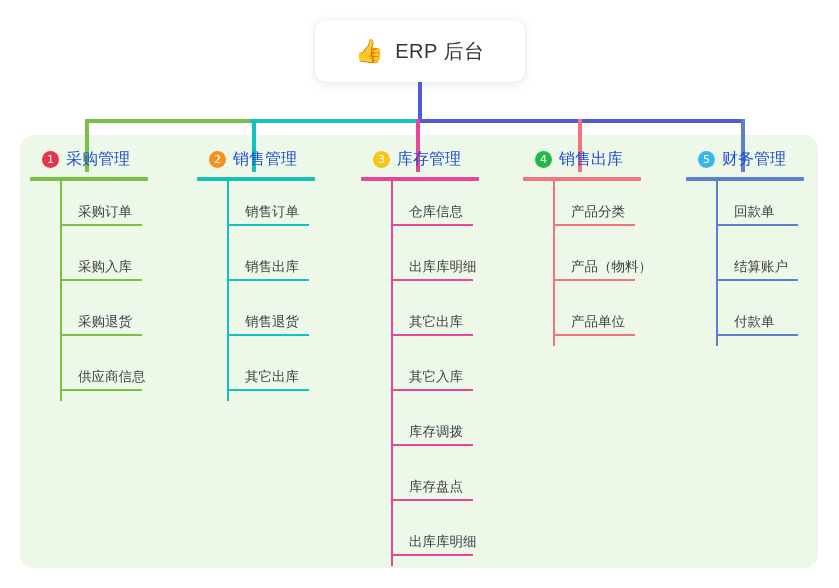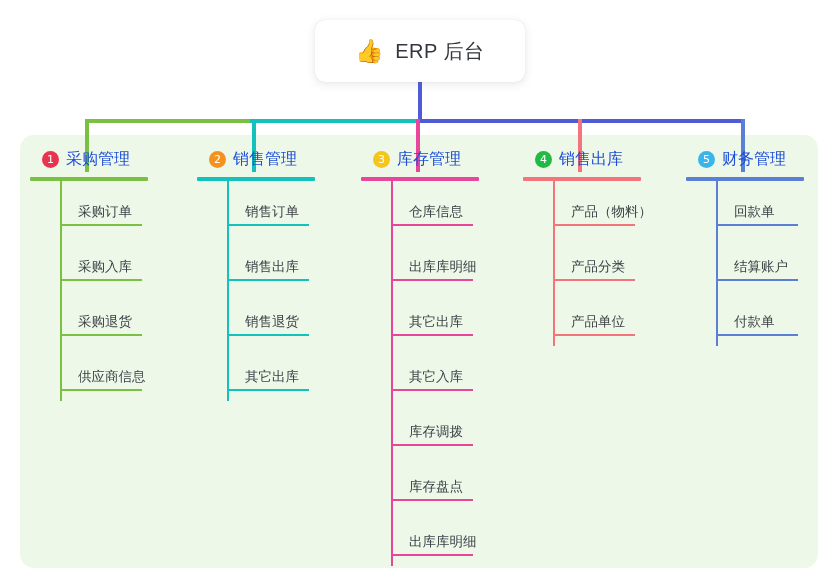--- a/index.html
+++ b/index.html
@@ -182,25 +182,25 @@
       </div>
       <div class="col" style="left: 523px; width: 150px;">
         <div class="col-head">
           <span class="badge" style="background: rgb(33, 186, 69);">4</span>
           <span class="col-name">销售出库</span>
         </div>
         <div class="head-rule" style="width: 118px; background: rgb(245, 115, 122);"></div>
         <div class="leaves" style="height: 165px;">
           <div class="spine" style="height: 165px; background: rgb(245, 115, 122);"></div>
           <div class="leaf">
+            <span class="leaf-label">产品分类</span>
+            <div class="leaf-rule" style="background: rgb(245, 115, 122);"></div>
+          </div>
+          <div class="leaf">
             <span class="leaf-label">产品（物料）</span>
-            <div class="leaf-rule" style="background: rgb(245, 115, 122);"></div>
-          </div>
-          <div class="leaf">
-            <span class="leaf-label">产品分类</span>
             <div class="leaf-rule" style="background: rgb(245, 115, 122);"></div>
           </div>
           <div class="leaf">
             <span class="leaf-label">产品单位</span>
             <div class="leaf-rule" style="background: rgb(245, 115, 122);"></div>
           </div>
         </div>
       </div>
       <div class="col" style="left: 686px; width: 132px;">
         <div class="col-head">

